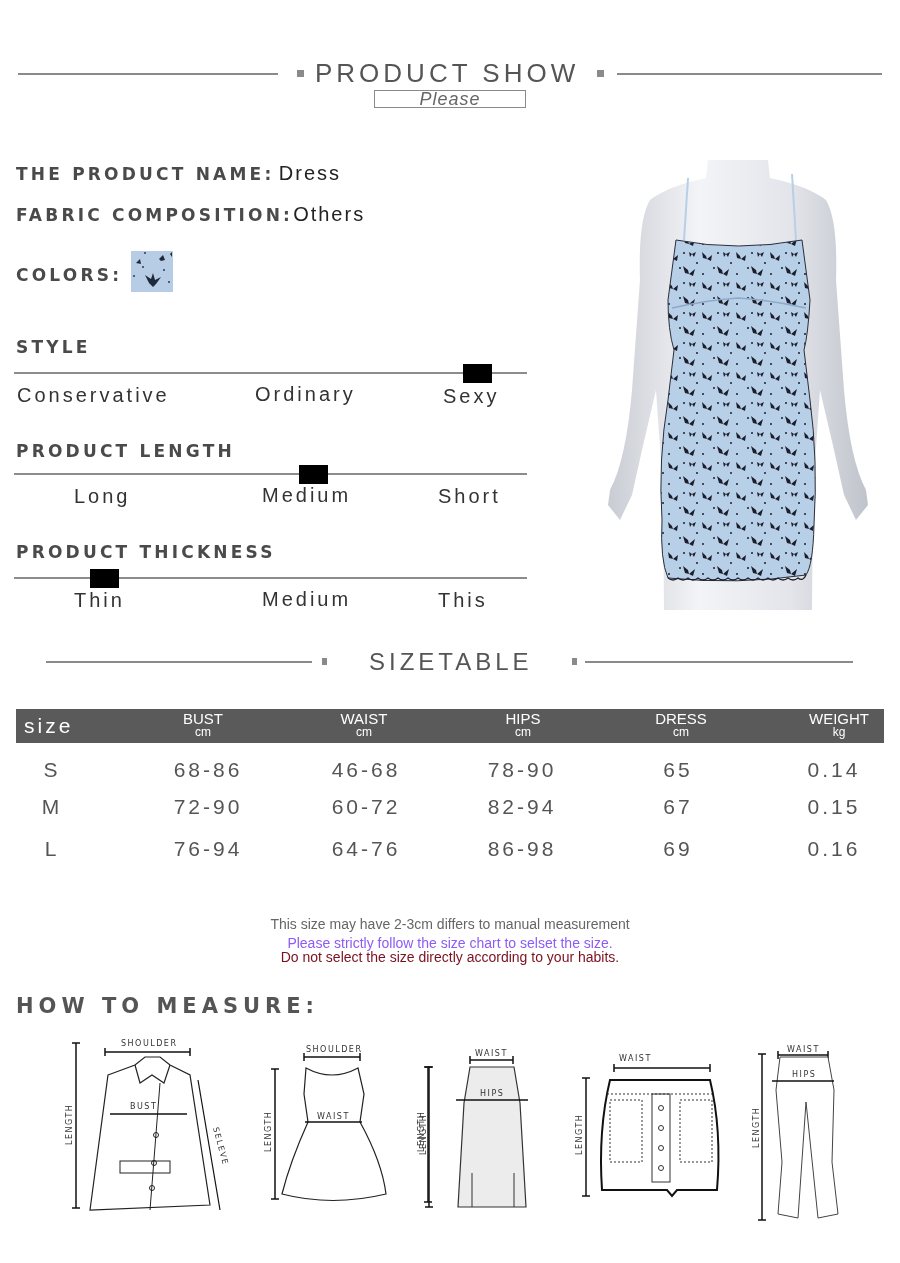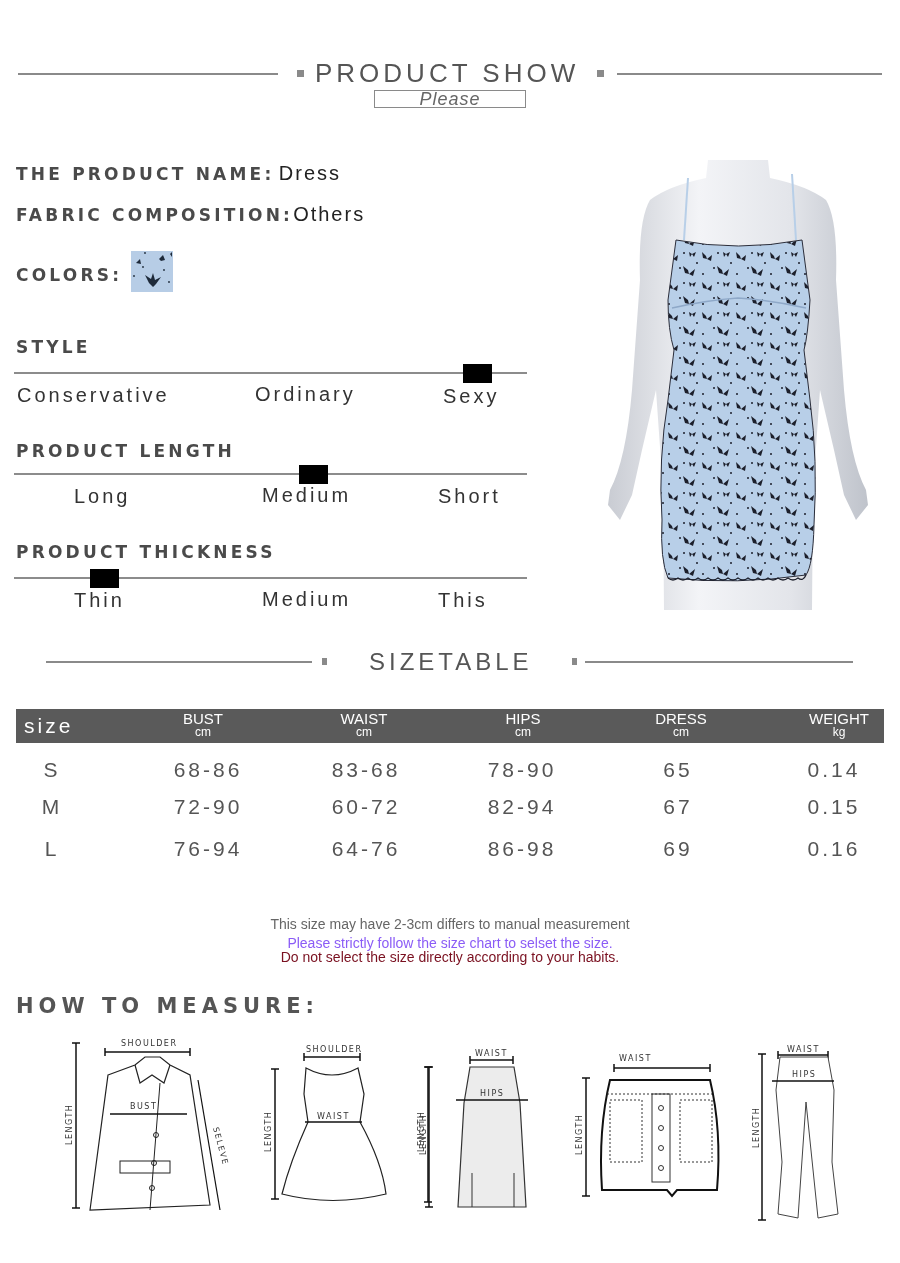--- a/index.html
+++ b/index.html
@@ -173,21 +173,21 @@
   <div class="th" style="left:782px; width:82px;">
     <span>WEIGHT</span>
     <span class="unit">kg</span>
   </div>
 </div>
 
 <div>
   <div>
     <div class="td" style="left:40px; top:758px; width:24px;">S</div>
     <div class="td" style="left:160px; top:758px; width:96px;">68-86</div>
-    <div class="td" style="left:318px; top:758px; width:96px;">83-68</div>
+    <div class="td" style="left:318px; top:758px; width:96px;">46-68</div>
     <div class="td" style="left:474px; top:758px; width:96px;">78-90</div>
     <div class="td" style="left:648px; top:758px; width:60px;">65</div>
     <div class="td" style="left:796px; top:758px; width:76px;">0.14</div>
   </div>
   <div>
     <div class="td" style="left:40px; top:795px; width:24px;">M</div>
     <div class="td" style="left:160px; top:795px; width:96px;">72-90</div>
     <div class="td" style="left:318px; top:795px; width:96px;">60-72</div>
     <div class="td" style="left:474px; top:795px; width:96px;">82-94</div>
     <div class="td" style="left:648px; top:795px; width:60px;">67</div>

